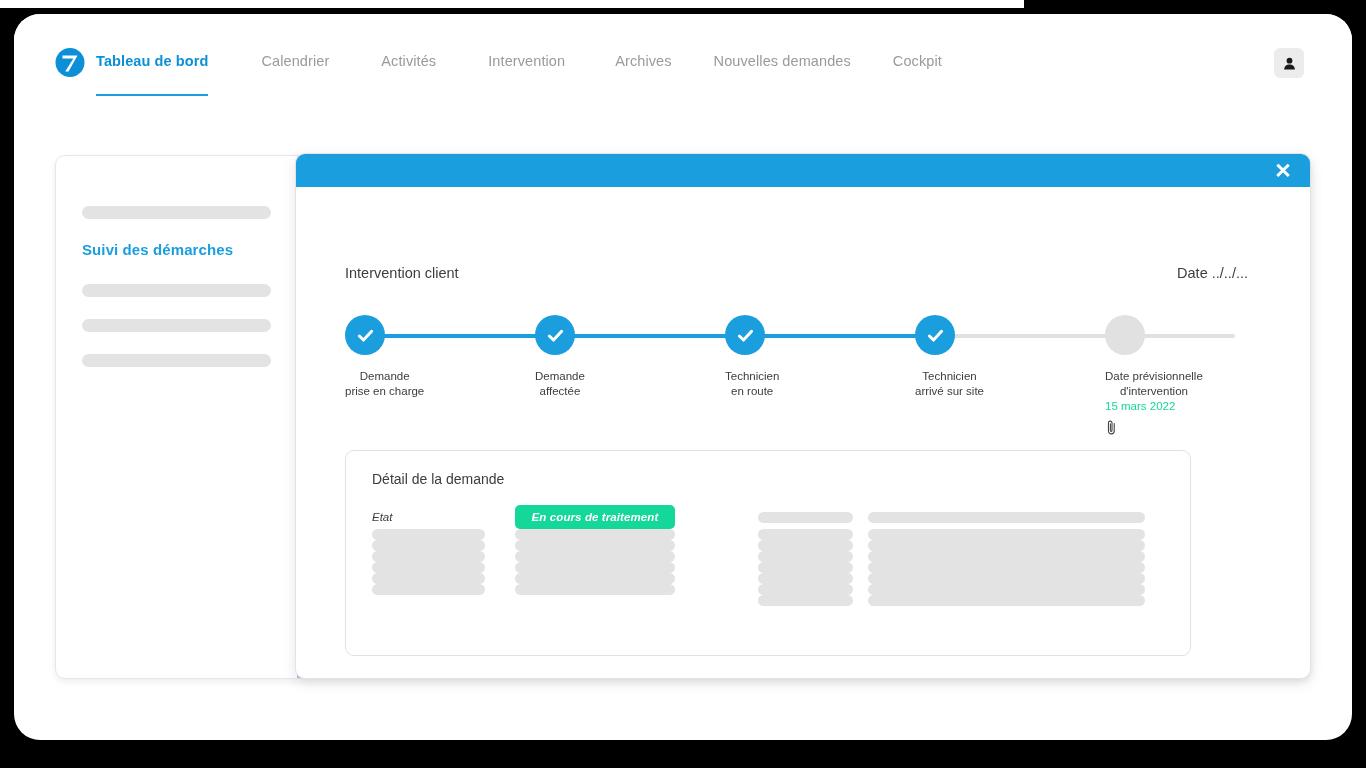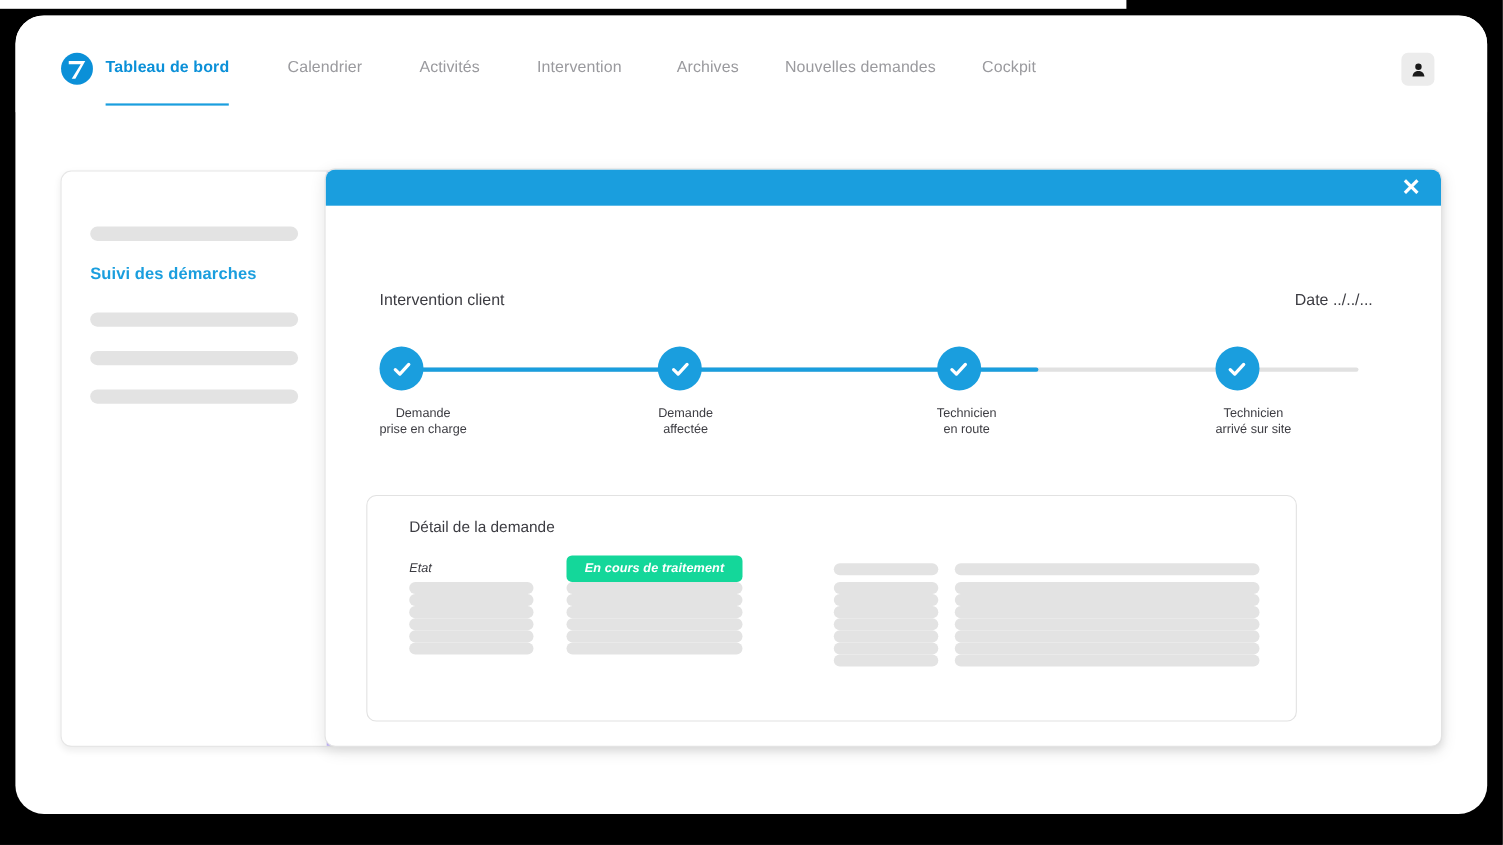--- a/index.html
+++ b/index.html
@@ -241,26 +241,26 @@
   }
 
   #attach-icon {
     margin-top: 7px;
     color: #3c3c42;
   }
 
   
   #detail-card {
     position: absolute;
-    left: 37px; top: 263px;
+    left: 49px; top: 263px;
     width: 846px; height: 206px;
     border: 1px solid #e2e2e2;
     border-radius: 9px;
     background: #ffffff;
-    padding: 20px 26px 0 38px;
+    padding: 20px 26px 0 26px;
   }
 
   #detail-title {
     font-size: 14px;
     color: #3c3c42;
     margin-bottom: 18px;
   }
 
   #detail-grid {
     display: grid;
@@ -387,20 +387,29 @@
             </div>
             <div class="step">
               <div class="step-circle">
                 <svg width="21" height="21" viewBox="0 0 24 24">
                   <path d="M5 12.6 L9.7 17.2 L19 7.2" stroke="#ffffff" stroke-width="3.4" fill="none" stroke-linecap="round" stroke-linejoin="round"></path>
                 </svg>
               </div>
               <div class="step-label">Technicien
 arrivé sur site</div>
             </div>
+            <div class="step pending">
+              <div class="step-circle"></div>
+              <div class="step-label">Date prévisionnelle
+d'intervention</div>
+              <div class="step-date">15 mars 2022</div>
+              <div id="attach-icon"><svg width="13" height="17" viewBox="0 0 14 20">
+                  <path d="M10.2 5.2 V14.1 a3.4 3.4 0 0 1 -6.8 0 V4.6 a2.1 2.1 0 0 1 4.2 0 V13.6 a0.95 0.95 0 0 1 -1.9 0 V5.6" stroke="#3c3c42" stroke-width="1.25" fill="none" stroke-linecap="round"></path>
+                </svg></div>
+            </div>
           </div>
       </div>
 
       <div id="detail-card">
         <div id="detail-title">Détail de la demande</div>
         <div id="detail-grid">
             <div class="cell-label">Etat</div>
             <div class="g-spacer"></div>
             <div class="" id="status-badge">En cours de traitement</div>
             <div class="g-spacer"></div>

